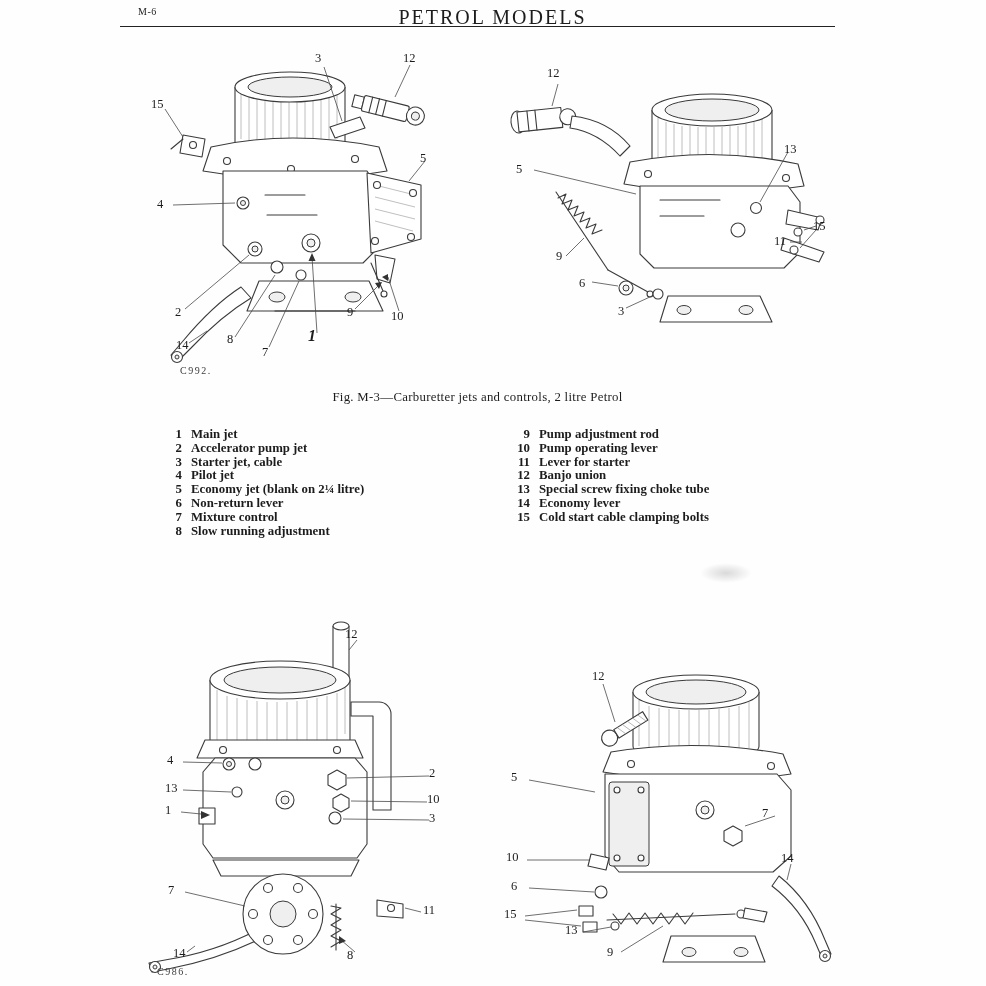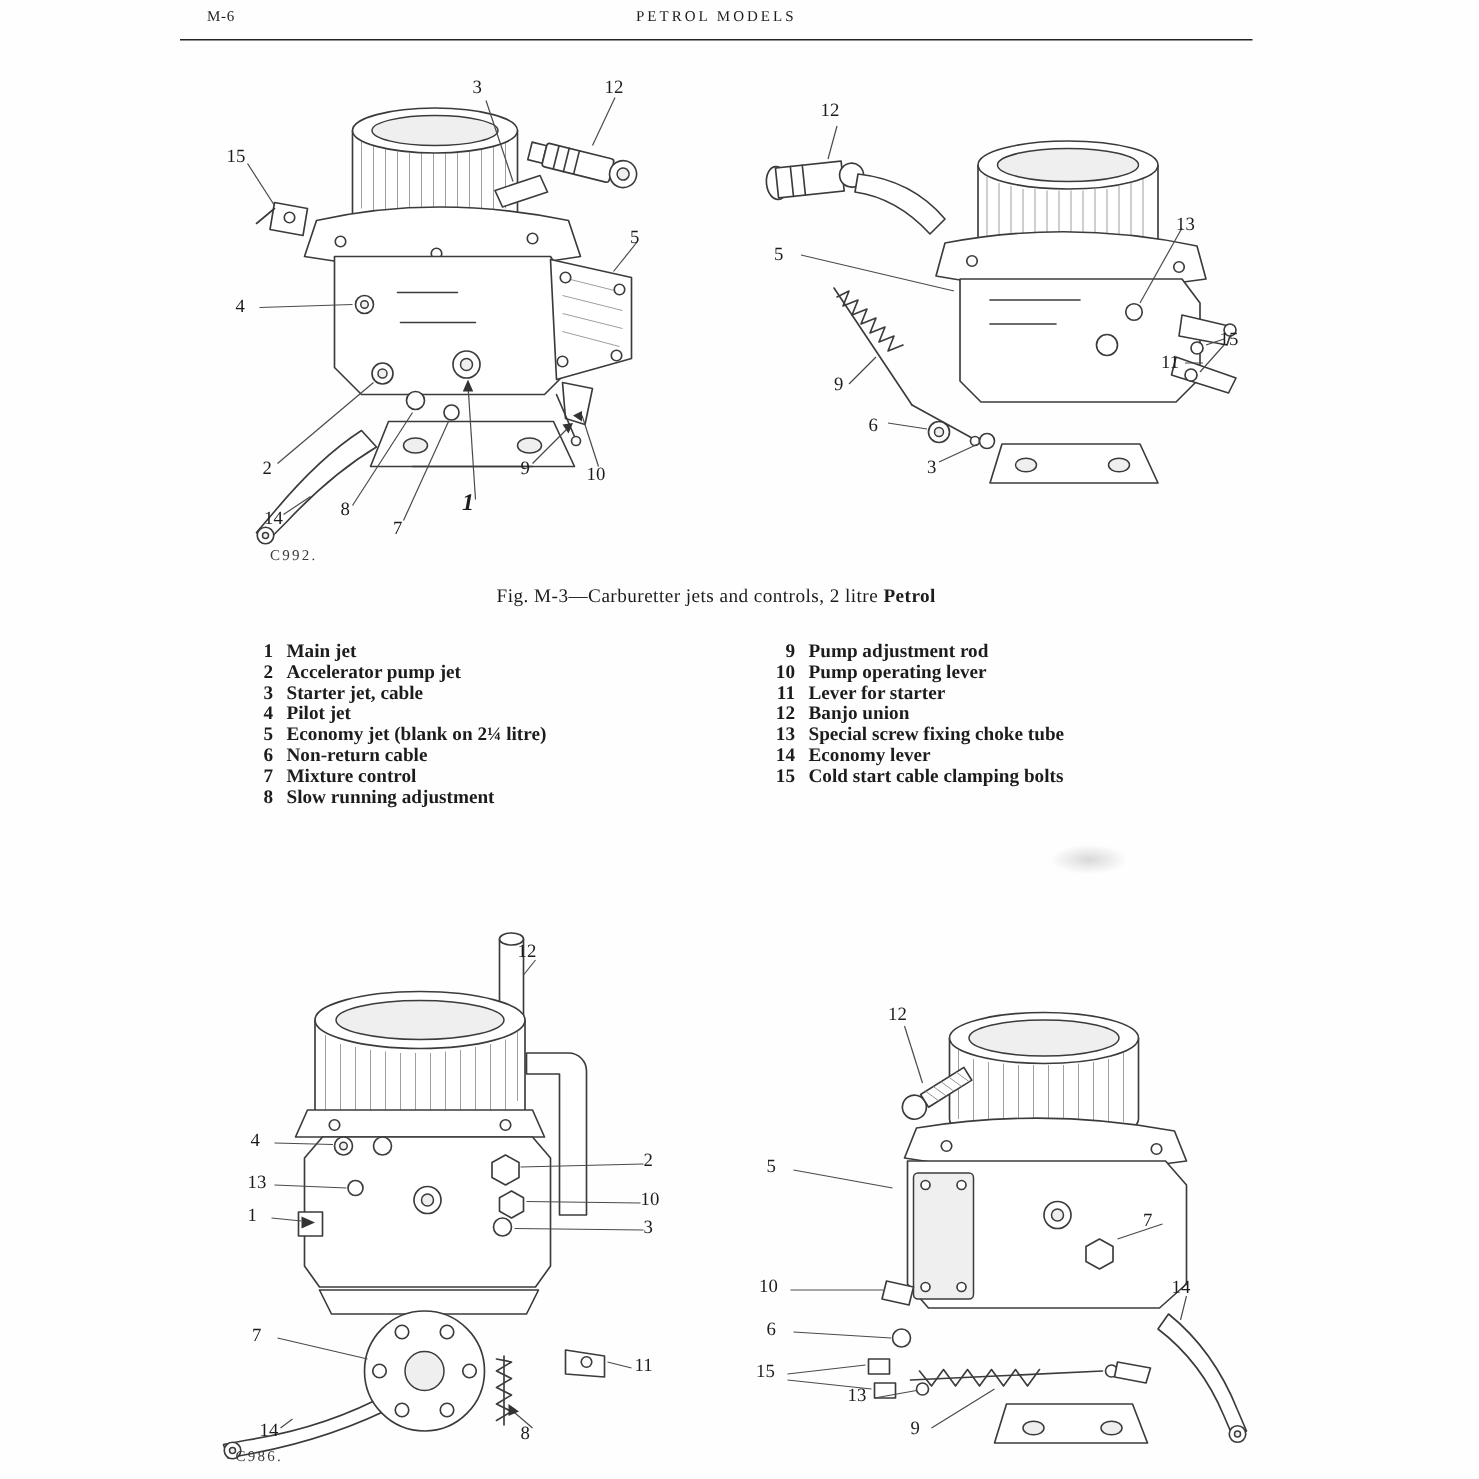--- a/index.html
+++ b/index.html
@@ -7,33 +7,33 @@
     position:relative;
     width:986px;height:986px;
     background:#fefefe;
     font-family:"Liberation Serif", serif;
     color:#1c1c1c;
     overflow:hidden;
     margin:0 auto;
   }
   
   .pageno{position:absolute;left:138px;top:6px;font-size:10px;letter-spacing:.5px;}
-  .headertitle{position:absolute;left:120px;top:6px;width:715px;text-align:center;
-    font-size:10px;letter-spacing:2px;}
+  .headertitle{position:absolute;left:135px;top:6px;width:715px;text-align:center;
+    font-size:20px;letter-spacing:2px;}
   .headerrule{position:absolute;left:120px;top:26px;width:715px;border-top:1.3px solid #222;}
   
   .fig{position:absolute;}
   .fig svg{position:absolute;left:0;top:0;width:100%;height:100%;}
   .co{position:absolute;font-size:12.5px;color:#1c1c1c;white-space:nowrap;}
   .co.em{font-weight:bold;font-style:italic;font-size:16px;}
   .plate{position:absolute;font-size:10px;letter-spacing:1.5px;color:#3c3c3c;}
   
   .caption{position:absolute;left:120px;top:390px;width:715px;text-align:center;
     font-size:12.8px;letter-spacing:.3px;}
-  .caption .capb{font-weight:bold;margin-top:10px;}
+  .caption .capb{font-weight:normal;margin-top:10px;}
   
   .legend-col{position:absolute;font-size:12.8px;}
   .legend-row{height:13.8px;line-height:13.8px;white-space:nowrap;font-weight:bold;}
   .lnum{display:inline-block;min-width:14px;text-align:right;margin-right:9px;}
   .legend-col.right .lnum{min-width:18px;}
   
   .ln{stroke:#3b3b3b;fill:none;stroke-width:1.1;stroke-linecap:round;stroke-linejoin:round;}
   .fl{fill:#ffffff;stroke:#3b3b3b;stroke-width:1.1;stroke-linejoin:round;}
   .fl2{fill:#efefef;stroke:#3b3b3b;stroke-width:1;stroke-linejoin:round;}
   .hatch{stroke:#8a8a8a;fill:none;stroke-width:.55;}
@@ -216,21 +216,21 @@
   </div>
 
   <div class="caption"><span>Fig. M-3—Carburetter jets and controls, 2 litre </span><span class="capb">Petrol</span></div>
 
   <div class="legend-col left" style="left:168px;top:428px">
     <div class="legend-row"><span class="lnum">1</span><span>Main jet</span></div>
     <div class="legend-row"><span class="lnum">2</span><span>Accelerator pump jet</span></div>
     <div class="legend-row"><span class="lnum">3</span><span>Starter jet, cable</span></div>
     <div class="legend-row"><span class="lnum">4</span><span>Pilot jet</span></div>
     <div class="legend-row"><span class="lnum">5</span><span>Economy jet (blank on 2¼ litre)</span></div>
-    <div class="legend-row"><span class="lnum">6</span><span>Non-return cable</span></div>
+    <div class="legend-row"><span class="lnum">6</span><span>Non-return lever</span></div>
     <div class="legend-row"><span class="lnum">7</span><span>Mixture control</span></div>
     <div class="legend-row"><span class="lnum">8</span><span>Slow running adjustment</span></div>
   </div>
 
   <div class="legend-col right" style="left:512px;top:428px">
     <div class="legend-row"><span class="lnum">9</span><span>Pump adjustment rod</span></div>
     <div class="legend-row"><span class="lnum">10</span><span>Pump operating lever</span></div>
     <div class="legend-row"><span class="lnum">11</span><span>Lever for starter</span></div>
     <div class="legend-row"><span class="lnum">12</span><span>Banjo union</span></div>
     <div class="legend-row"><span class="lnum">13</span><span>Special screw fixing choke tube</span></div>

